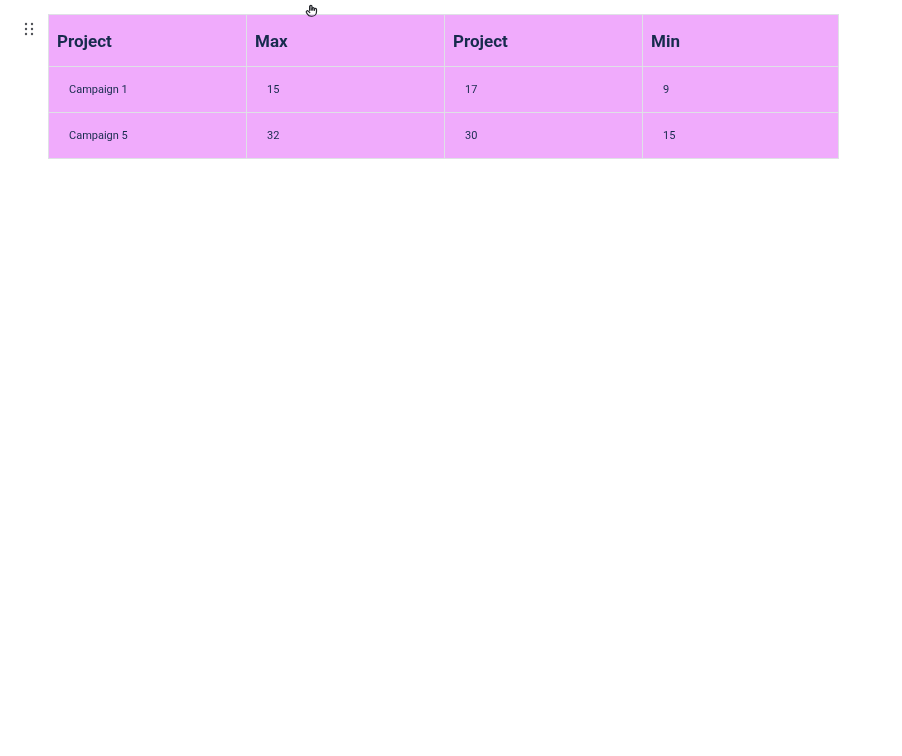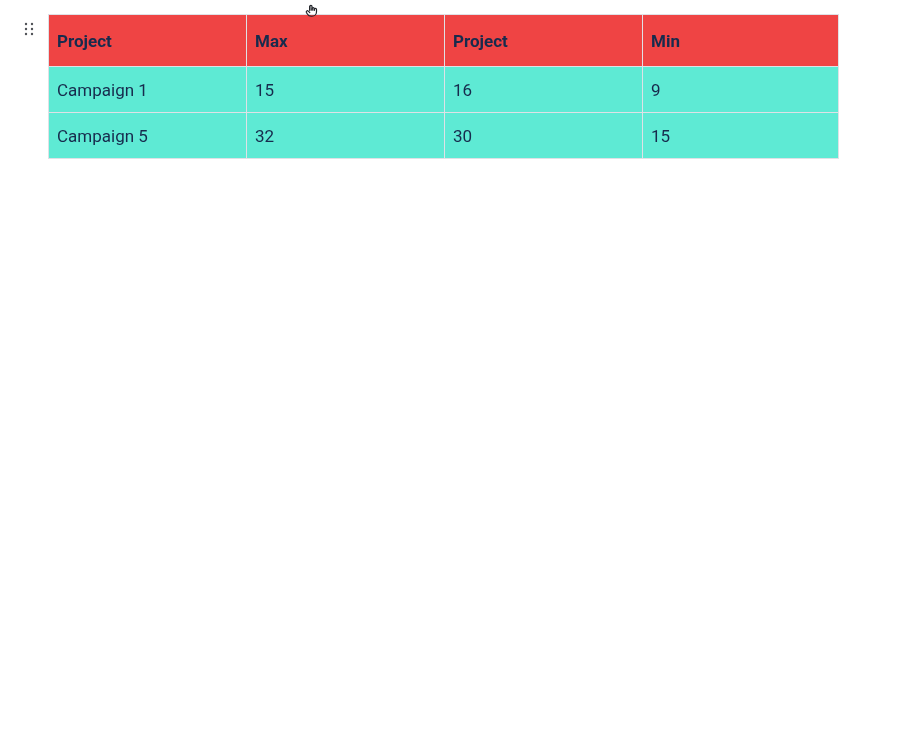--- a/index.html
+++ b/index.html
@@ -38,31 +38,31 @@
       border-collapse: collapse;
       table-layout: fixed;
     }
     .table th, .table td {
       border: 1px solid #dfe1e6;
       text-align: left;
       vertical-align: middle;
       color: #172b4d;
     }
     .table th {
-      background: #ef4444;
+      background: #f0abfc;
       font-weight: 700;
       font-size: 17px;
       padding: 11px 8px 11px 8px;
       height: 52px;
     }
     .table td {
-      background: #5eead4;
-      font-size: 17px;
+      background: #f0abfc;
+      font-size: 11px;
       font-weight: 400;
-      padding: 12px 8px;
+      padding: 12px 20px;
       height: 46px;
     }
     .table col.c-project { width: 198px; }
     .table col.c-max { width: 198px; }
     .table col.c-average { width: 198px; }
     .table col.c-min { width: 196px; }
     .cursor-pointer-icon {
       position: absolute;
       left: 303px;
       top: 2px;
@@ -103,21 +103,21 @@
         <th>Project</th>
         <th>Max</th>
         <th>Project</th>
         <th>Min</th>
       </tr>
     </thead>
     <tbody>
       <tr>
         <td>Campaign 1</td>
         <td>15</td>
-        <td>16</td>
+        <td>17</td>
         <td>9</td>
       </tr>
       <tr>
         <td>Campaign 5</td>
         <td>32</td>
         <td>30</td>
         <td>15</td>
       </tr>
     </tbody>
   </table>

